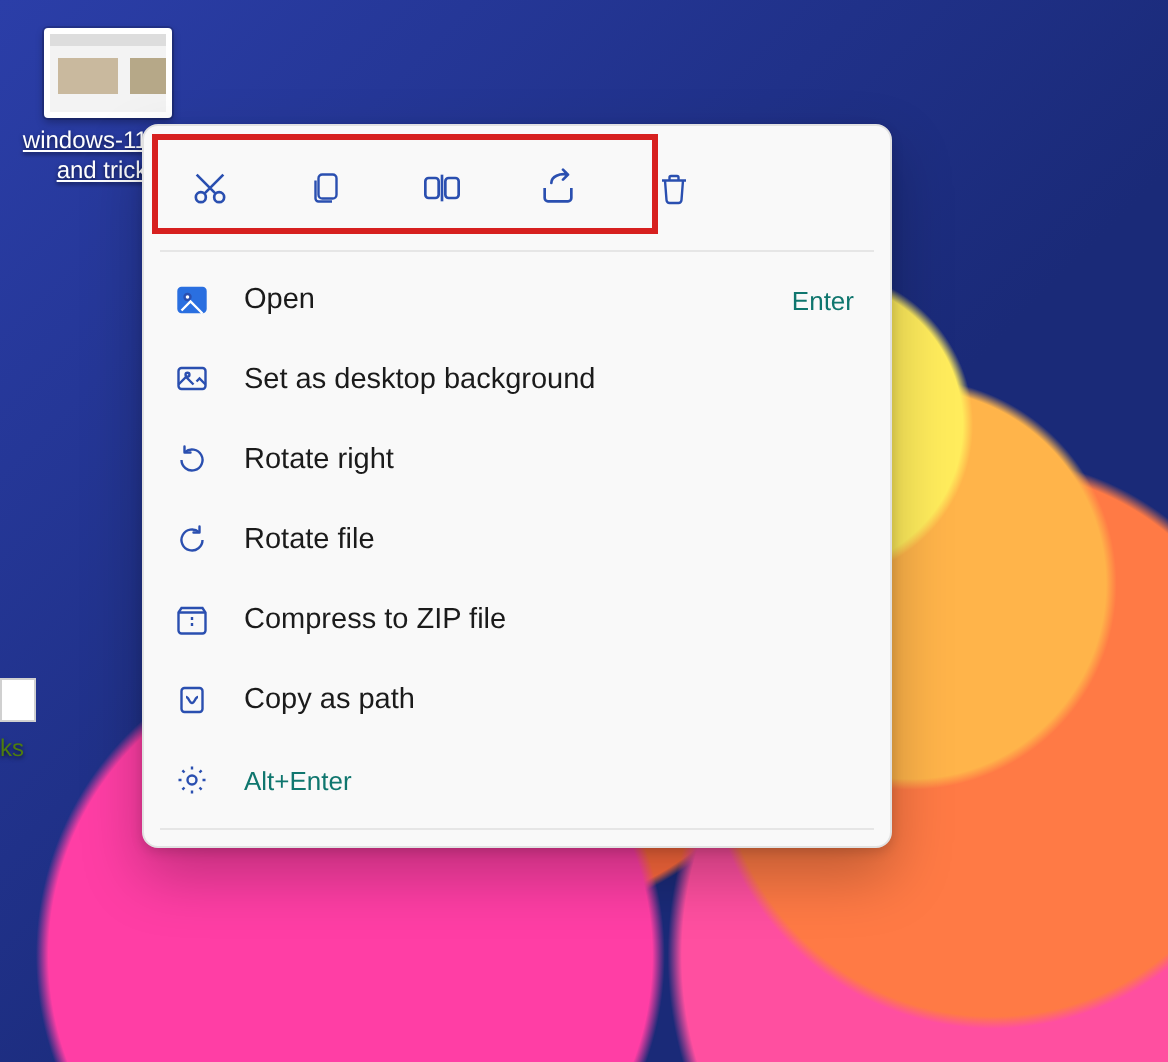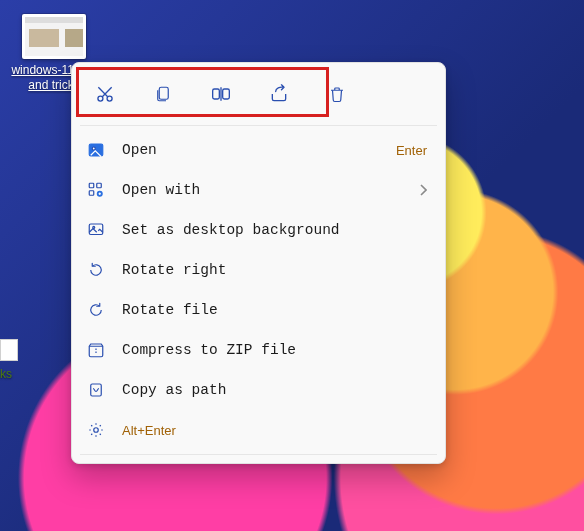--- a/index.html
+++ b/index.html
@@ -80,22 +80,22 @@
   .item{
     display:flex; align-items:center; height:40px;
     padding: 0 18px 0 14px;
     color:#1b1b1b; font-size:14.5px;
     gap: 16px;
   }
   .item .ic{
     width:20px; height:20px; display:flex; align-items:center; justify-content:center;
     color:#2a4fb0; flex-shrink:0;
   }
-  .item .lbl{ flex:1;font-family:Liberation Mono, monospace; }
-  .item .sc{ color:#a16207; font-size:13px; }
+  .item .lbl{ flex:1; }
+  .item .sc{ color:#0f766e; font-size:13px; }
   .chev{ color:#8a8a8a; }
   svg{ display:block; }
 </style>
 </head>
 <body>
 
 <div class="desktop-icon">
   <div class="thumb"></div>
   <div class="label">windows-11-tips and tricks</div>
 </div>
@@ -158,37 +158,20 @@
       <svg width="18" height="18" viewBox="0 0 24 24" fill="none" stroke="currentColor" stroke-width="1.6">
         <rect x="3" y="4" width="18" height="16" rx="2" fill="#2a6fe0" stroke="#2a6fe0"></rect>
         <circle cx="9" cy="10" r="2" fill="#fff"></circle>
         <path d="M5 19l6-6 8 8" stroke="#fff"></path>
       </svg>
     </span>
     <span class="lbl">Open</span>
     <span class="sc">Enter</span>
   </div>
 
-  <div class="item">
-    <span class="ic">
-      <svg width="18" height="18" viewBox="0 0 24 24" fill="none" stroke="currentColor" stroke-width="1.6">
-        <rect x="3" y="3" width="6" height="6" rx="1"></rect>
-          <rect x="3" y="13" width="6" height="6" rx="1"></rect>
-        <rect x="13" y="3" width="6" height="6" rx="1"></rect>
-        <circle cx="17" cy="17" r="3.2" fill="#2a6fe0" stroke="#2a6fe0"></circle>
-        <path d="M17 15.4v3.2M15.4 17h3.2" stroke="#fff" stroke-width="1.4"></path>
-      </svg>
-    </span>
-    <span class="lbl">Open with</span>
-    <span class="chev">
-      <svg width="8" height="12" viewBox="0 0 8 12" fill="none" stroke="currentColor" stroke-width="1.6">
-          <path d="M2 1l5 5-5 5"></path>
-        </svg>
-    </span>
-  </div>
 
   <div class="item">
     <span class="ic">
       <svg width="18" height="18" viewBox="0 0 24 24" fill="none" stroke="currentColor" stroke-width="1.6">
         <rect x="3" y="4" width="18" height="14" rx="2"></rect>
         <path d="M3 15l5-5 5 5M15 13l2-2 4 4"></path>
         <circle cx="9" cy="8.5" r="1.3"></circle>
       </svg>
     </span>
     <span class="lbl">Set as desktop background</span>

